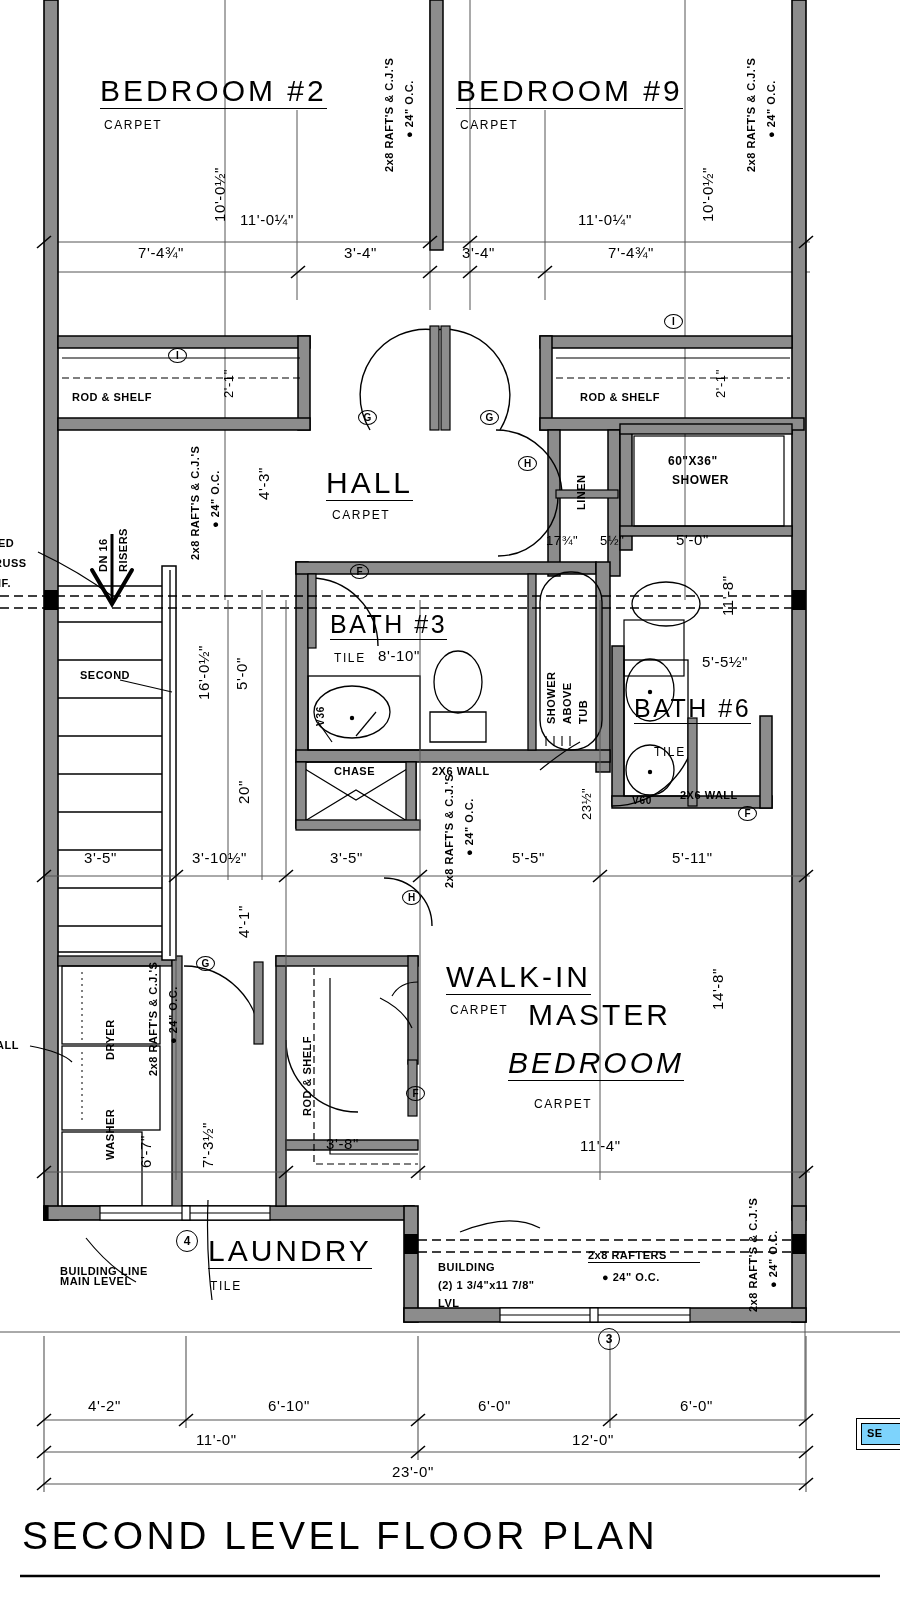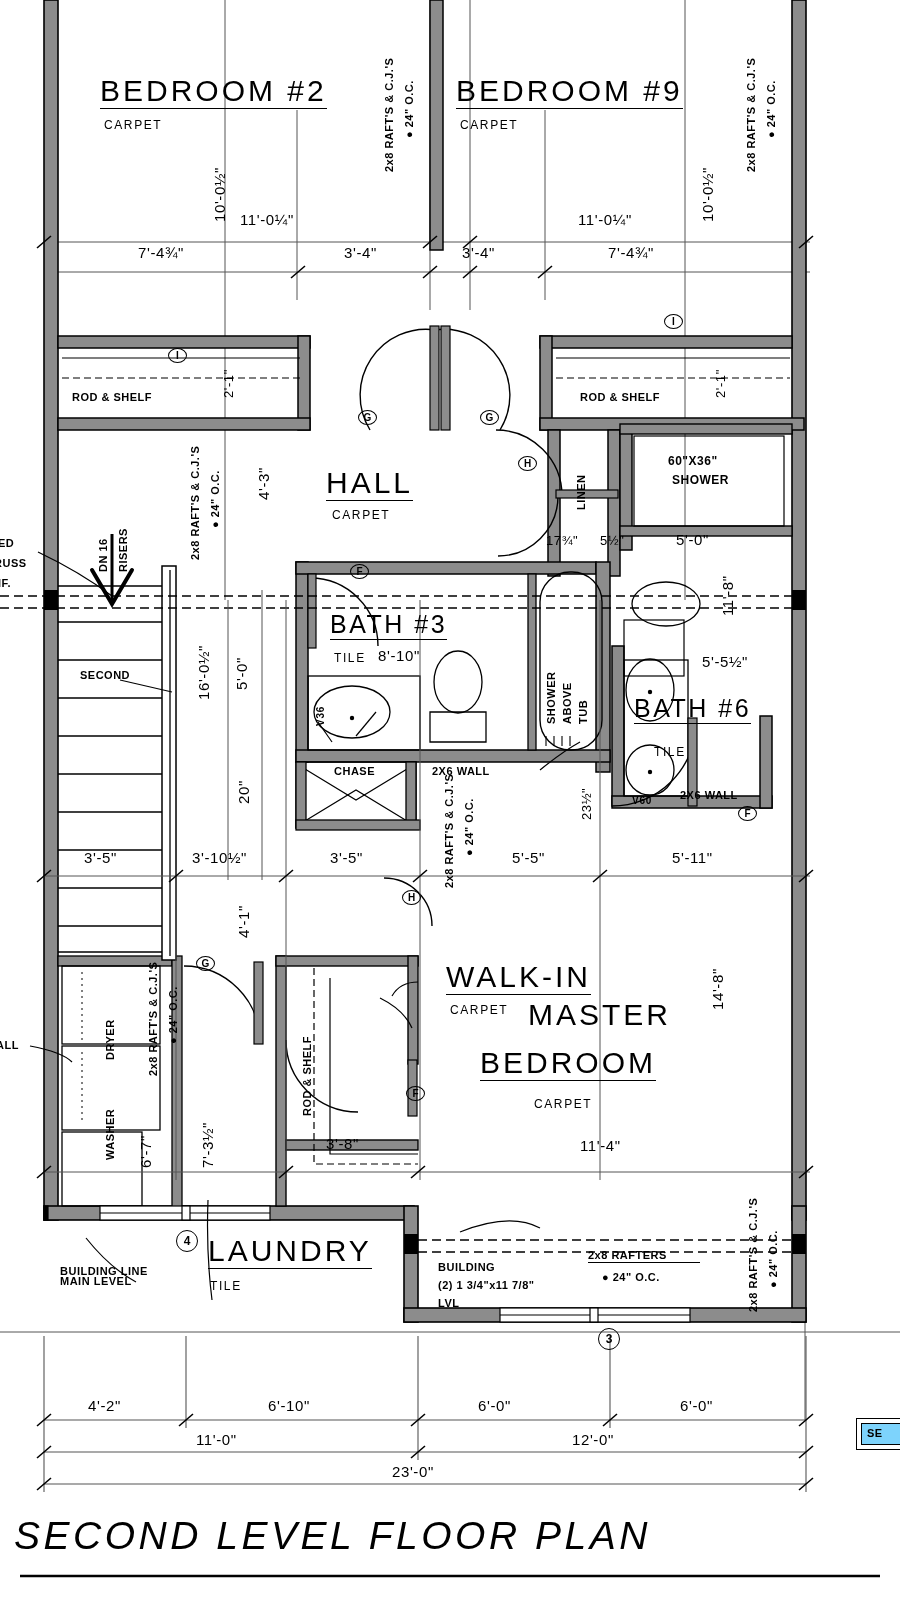--- a/index.html
+++ b/index.html
@@ -386,21 +386,21 @@
 <div class="lbl notesm rot90" style="left:148px;top:1076px;">2x8 RAFT'S &amp; C.J.'S</div>
 <div class="lbl notesm rot90" style="left:168px;top:1044px;">● 24" O.C.</div>
 <div class="lbl dim rot90" style="left:138px;top:1168px;">6'-7"</div>
 <div class="lbl dim rot90" style="left:200px;top:1168px;">7'-3½"</div>
 <div class="lbl notesm rot90" style="left:302px;top:1116px;">ROD &amp; SHELF</div>
 <div class="lbl dim" style="left:326px;top:1136px;">3'-8"</div>
 
 <div class="lbl room room-big ul" style="left:446px;top:962px;">WALK-IN</div>
 <div class="lbl fin" style="left:450px;top:1004px;">CARPET</div>
 <div class="lbl room room-big" style="left:528px;top:1000px;">MASTER</div>
-<div class="lbl room room-big ul" style="left:480px;top:1048px;">BEDROOM</div>
+<div class="lbl room room-big ul" style="left:508px;top:1048px;font-style:italic;">BEDROOM</div>
 <div class="lbl fin" style="left:534px;top:1098px;">CARPET</div>
 <div class="lbl dim rot90" style="left:710px;top:1010px;">14'-8"</div>
 <div class="lbl dim" style="left:580px;top:1138px;">11'-4"</div>
 
 <div class="lbl room room-big ul" style="left:208px;top:1236px;">LAUNDRY</div>
 <div class="lbl fin" style="left:210px;top:1280px;">TILE</div>
 <div class="circbig" style="left:176px;top:1230px;">4</div>
 <div class="circbig" style="left:598px;top:1328px;">3</div>
 <div class="lbl notesm" style="left:60px;top:1276px;">MAIN LEVEL</div>
 <div class="lbl notesm" style="left:60px;top:1266px;">BUILDING LINE</div>
@@ -425,13 +425,13 @@
 </div>
 
 <div class="lbl dim" style="left:88px;top:1398px;">4'-2"</div>
 <div class="lbl dim" style="left:268px;top:1398px;">6'-10"</div>
 <div class="lbl dim" style="left:478px;top:1398px;">6'-0"</div>
 <div class="lbl dim" style="left:680px;top:1398px;">6'-0"</div>
 <div class="lbl dim" style="left:196px;top:1432px;">11'-0"</div>
 <div class="lbl dim" style="left:572px;top:1432px;">12'-0"</div>
 <div class="lbl dim" style="left:392px;top:1464px;">23'-0"</div>
 
-<div class="lbl title" style="left:14px;top:1516px;font-style:italic;">SECOND LEVEL FLOOR PLAN</div>
+<div class="lbl title" style="left:22px;top:1516px;">SECOND LEVEL FLOOR PLAN</div>
 
 </body></html>

